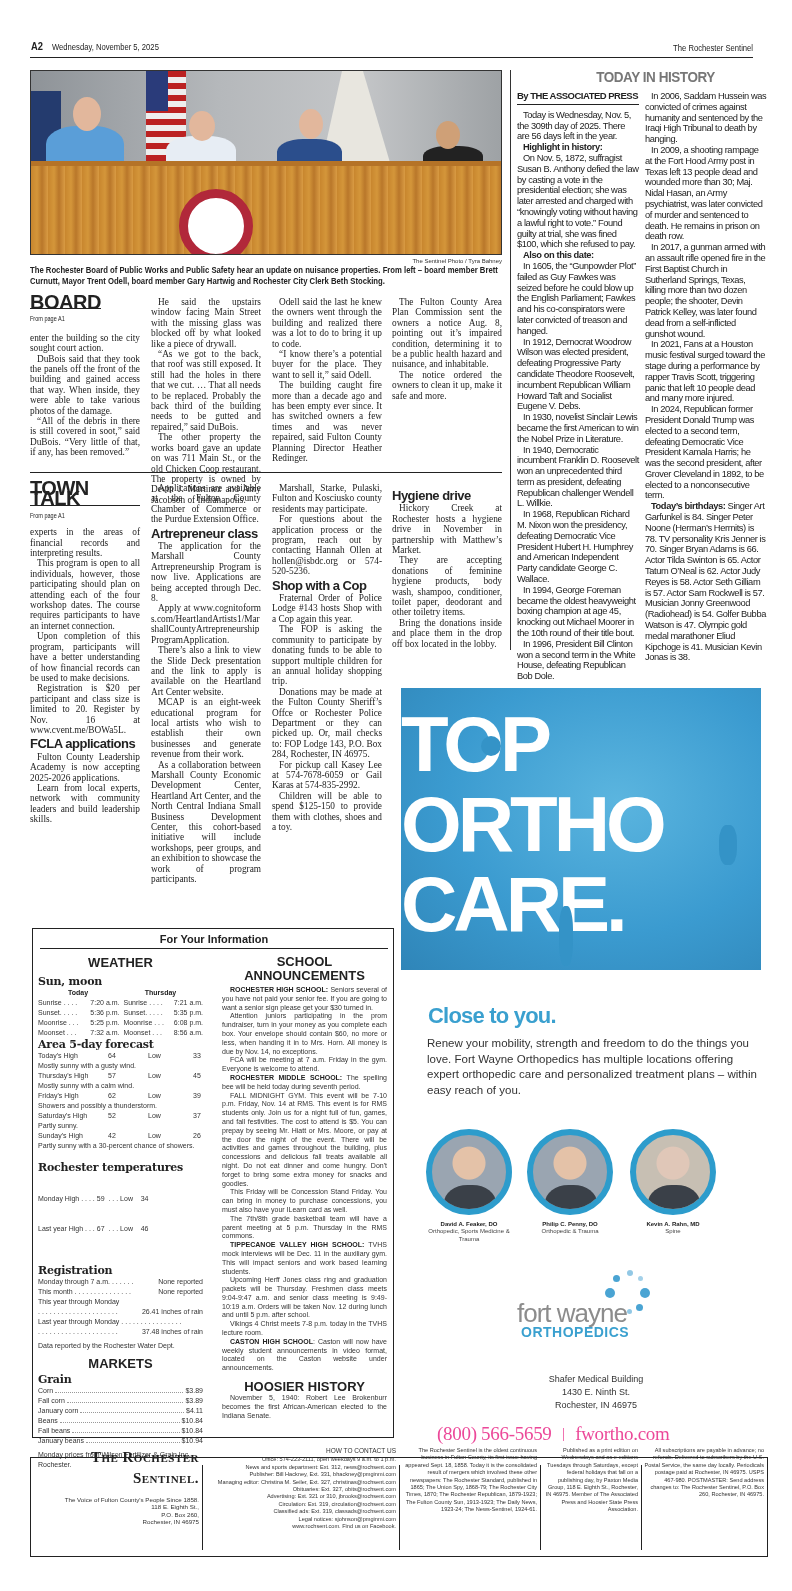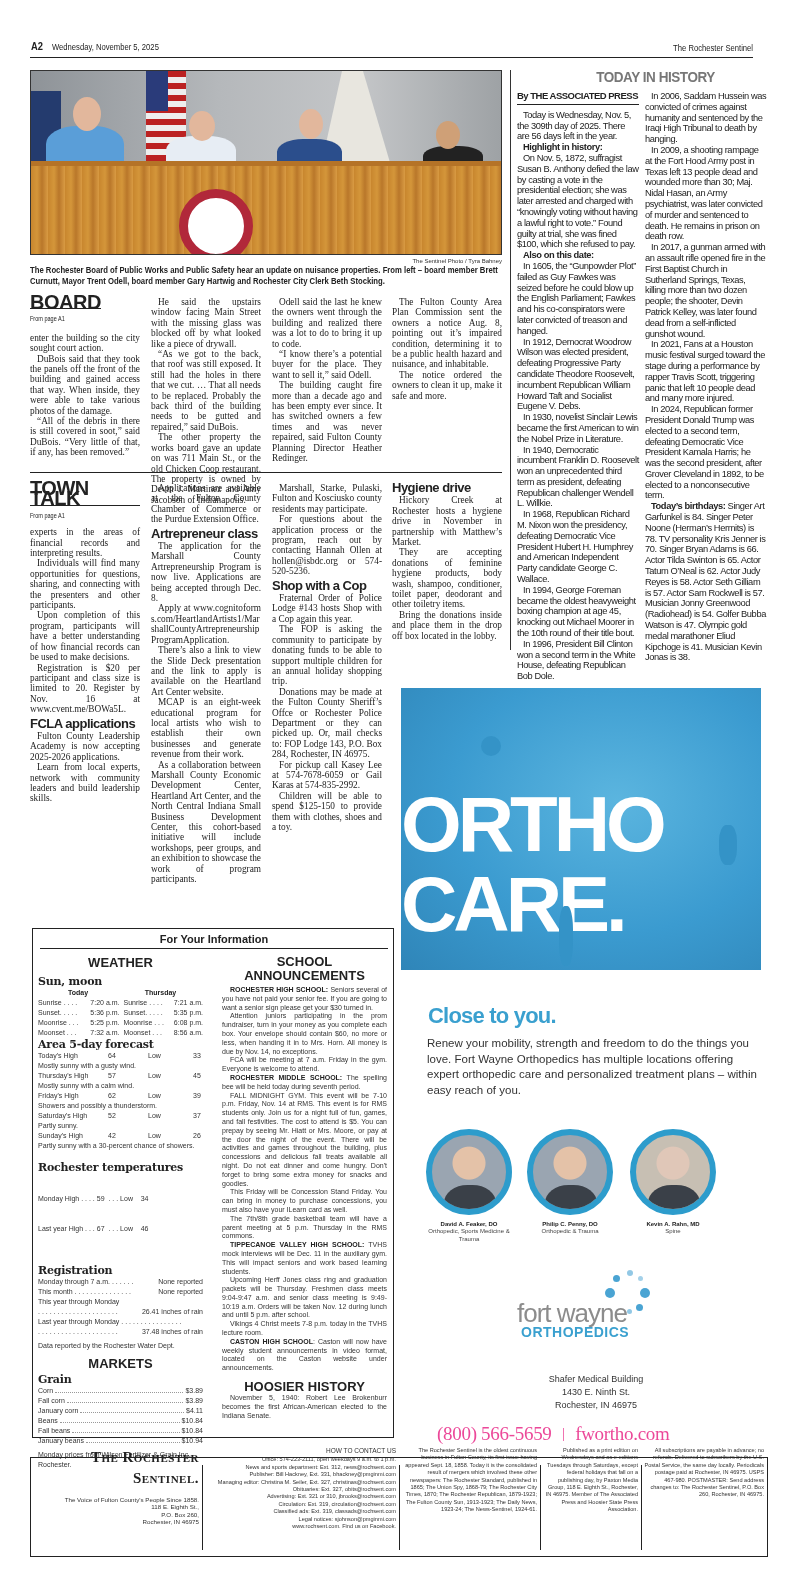--- a/index.html
+++ b/index.html
@@ -126,21 +126,21 @@
   <p>The Fulton County Area Plan Commission sent the owners a notice Aug. 8, pointing out it’s impaired condition, determining it to be a public health hazard and nuisance, and inhabitable.</p>
   <p>The notice ordered the owners to clean it up, make it safe and more.</p>
 </div>
 <div class="abs divline"></div>
 
 <div class="abs col" style="left:30px;top:483px;width:110px">
   <div class="hed kick">TOWN TALK</div>
   <div class="from">From page A1</div>
   <div style="height:6px"></div>
   <p style="text-indent:0">experts in the areas of financial records and interpreting results.</p>
-  <p>Individuals will find many opportunities for questions, sharing, and connecting with the presenters and other participants.</p>
+  <p>This program is open to all individuals, however, those participating should plan on attending each of the four workshop dates. The course requires participants to have an internet connection.</p>
   <p>Upon completion of this program, participants will have a better understanding of how financial records can be used to make decisions.</p>
   <p>Registration is $20 per participant and class size is limited to 20. Register by Nov. 16 at www.cvent.me/BOWa5L.</p>
   <div class="hed subhed">FCLA applications</div>
   <p>Fulton County Leadership Academy is now accepting 2025-2026 applications.</p>
   <p>Learn from local experts, network with community leaders and build leadership skills.</p>
 </div>
 <div class="abs col" style="left:151px;top:483px;width:110px">
   <p>Applications are available at the Fulton County Chamber of Commerce or the Purdue Extension Office.</p>
   <div class="hed subhed">Artrepreneur class</div>
   <p>The application for the Marshall County Artrepreneurship Program is now live. Applications are being accepted through Dec. 8.</p>
@@ -153,21 +153,21 @@
   <p>Marshall, Starke, Pulaski, Fulton and Kosciusko county residents may participate.</p>
   <p>For questions about the application process or the program, reach out by contacting Hannah Ollen at hollen@isbdc.org or 574-520-5236.</p>
   <div class="hed subhed">Shop with a Cop</div>
   <p>Fraternal Order of Police Lodge #143 hosts Shop with a Cop again this year.</p>
   <p>The FOP is asking the community to participate by donating funds to be able to support multiple children for an annual holiday shopping trip.</p>
   <p>Donations may be made at the Fulton County Sheriff’s Offce or Rochester Police Department or they can picked up. Or, mail checks to: FOP Lodge 143, P.O. Box 284, Rochester, IN 46975.</p>
   <p>For pickup call Kasey Lee at 574-7678-6059 or Gail Karas at 574-835-2992.</p>
   <p>Children will be able to spend $125-150 to provide them with clothes, shoes and a toy.</p>
 </div>
 <div class="abs col" style="left:392px;top:483px;width:110px">
-  <div class="hed subhed" style="margin-top:0">Hygiene drive</div>
+  <div class="hed subhed" style="margin-top:8px">Hygiene drive</div>
   <p>Hickory Creek at Rochester hosts a hygiene drive in November in partnership with Matthew’s Market.</p>
   <p>They are accepting donations of feminine hygiene products, body wash, shampoo, conditioner, toilet paper, deodorant and other toiletry items.</p>
   <p>Bring the donations inside and place them in the drop off box located in the lobby.</p>
 </div>
 
 <div class="abs tih-rule"></div>
 <div class="abs tih-title">TODAY IN HISTORY</div>
 <div class="abs tih" style="left:517px;top:91px;width:122px">
   <div class="byline">By THE ASSOCIATED PRESS</div>
   <p>Today is Wednesday, Nov. 5, the 309th day of 2025. There are 56 days left in the year.</p>
@@ -185,20 +185,21 @@
 <div class="abs tih" style="left:645px;top:91px;width:122px">
   <p>In 2006, Saddam Hussein was convicted of crimes against humanity and sentenced by the Iraqi High Tribunal to death by hanging.</p>
   <p>In 2009, a shooting rampage at the Fort Hood Army post in Texas left 13 people dead and wounded more than 30; Maj. Nidal Hasan, an Army psychiatrist, was later convicted of murder and sentenced to death. He remains in prison on death row.</p>
   <p>In 2017, a gunman armed with an assault rifle opened fire in the First Baptist Church in Sutherland Springs, Texas, killing more than two dozen people; the shooter, Devin Patrick Kelley, was later found dead from a self-inflicted gunshot wound.</p>
   <p>In 2021, Fans at a Houston music festival surged toward the stage during a performance by rapper Travis Scott, triggering panic that left 10 people dead and many more injured.</p>
   <p>In 2024, Republican former President Donald Trump was elected to a second term, defeating Democratic Vice President Kamala Harris; he was the second president, after Grover Cleveland in 1892, to be elected to a nonconsecutive term.</p>
   <p><b>Today’s birthdays:</b> <span>Singer Art Garfunkel is 84. Singer Peter Noone (Herman’s Hermits) is 78. TV personality Kris Jenner is 70. Singer Bryan Adams is 66. Actor Tilda Swinton is 65. Actor Tatum O’Neal is 62. Actor Judy Reyes is 58. Actor Seth Gilliam is 57. Actor Sam Rockwell is 57. Musician Jonny Greenwood (Radiohead) is 54. Golfer Bubba Watson is 47. Olympic gold medal marathoner Eliud Kipchoge is 41. Musician Kevin Jonas is 38.</span></p>
 </div>
 
 <div class="abs ad-img">
+  <div class="ad-word" style="left:0;top:16px">TOP</div>
   <div class="ad-word" style="left:0;top:96px">ORTHO</div>
   <div class="ad-word" style="left:0;top:176px">CARE.</div>
   <div class="ad-silh" style="left:80px;top:48px;width:20px;height:20px"></div>
   <div class="ad-silh" style="left:318px;top:137px;width:18px;height:40px;border-radius:40%"></div>
   <div class="ad-silh" style="left:158px;top:218px;width:14px;height:60px;border-radius:40%"></div>
 </div>
 <div class="abs ad-close">Close to you.</div>
 <div class="abs ad-body">Renew your mobility, strength and freedom to do the things you love. Fort Wayne Orthopedics has multiple locations offering expert orthopedic care and personalized treatment plans – within easy reach of you.</div>
 
 <div class="doc" style="left:424px">

